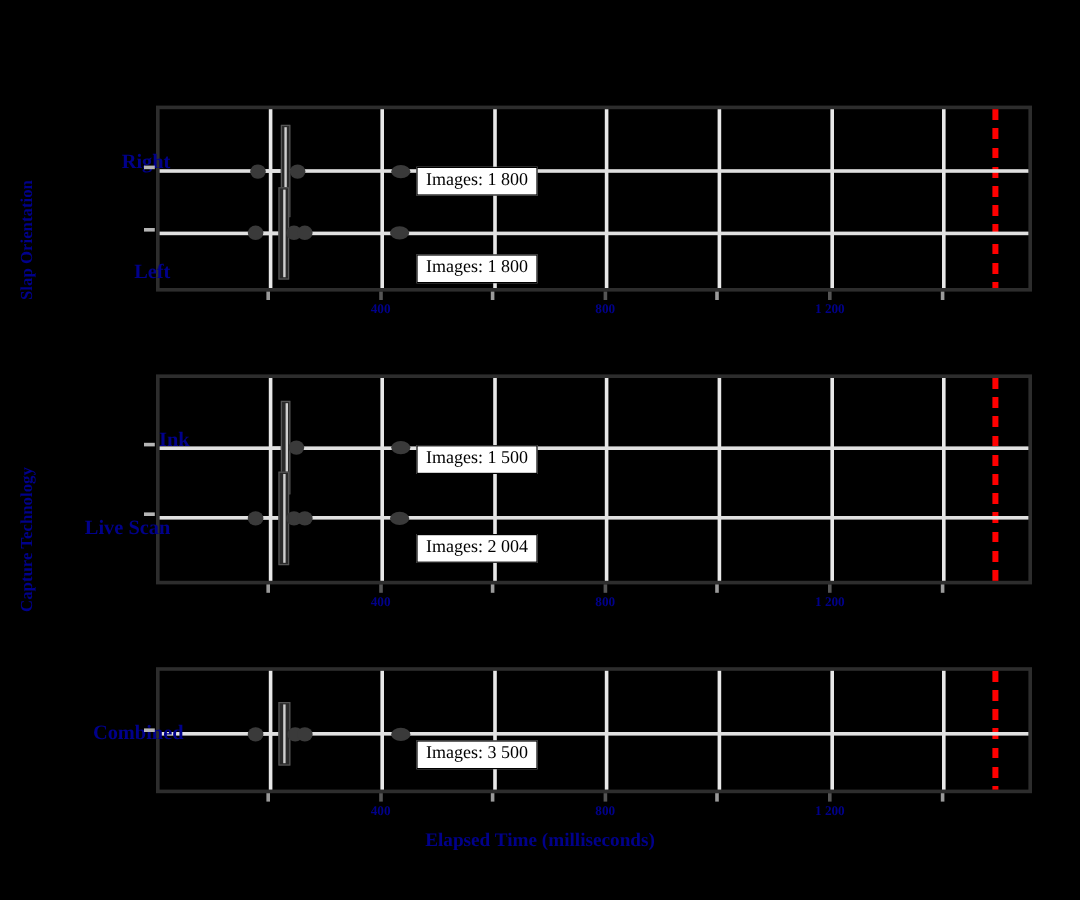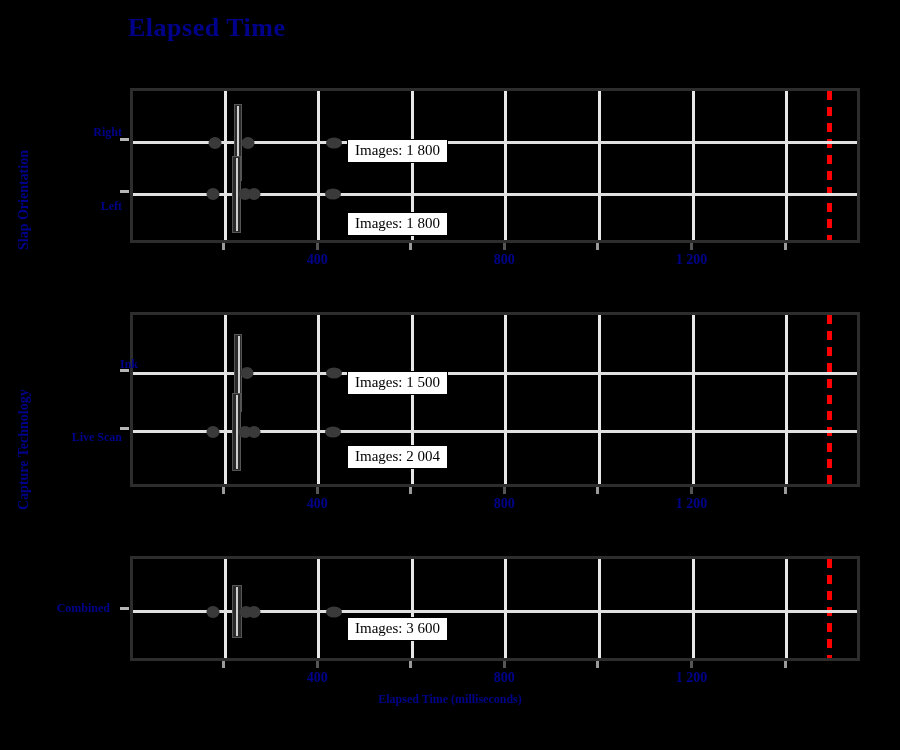--- a/index.html
+++ b/index.html
@@ -4,27 +4,27 @@
 <style>
   html,body{margin:0;padding:0;background:#000;}
   body{width:900px;height:750px;position:relative;overflow:hidden;
        font-family:"Liberation Serif",serif;}
   .root{position:absolute;inset:0;}
 
   
   .title{position:absolute;left:128px;top:13px;font-size:26px;font-weight:bold;
          color:#00008B;letter-spacing:.5px;white-space:nowrap;}
   .xtitle{position:absolute;top:692px;left:0;width:900px;text-align:center;
-          font-size:12px;font-weight:bold;color:#00008B;}
+          font-size:16px;font-weight:bold;color:#00008B;}
   .ytitle{position:absolute;color:#00008B;font-size:14px;font-weight:bold;
           white-space:nowrap;transform-origin:left top;
           transform:rotate(-90deg);}
-  .ylab{position:absolute;color:#00008B;font-size:12px;font-weight:bold;
-        white-space:nowrap;text-align:right;}
-  .xlab{position:absolute;color:#00008B;font-size:14px;font-weight:bold;
+  .ylab{position:absolute;color:#00008B;font-size:17px;font-weight:bold;
+        white-space:nowrap;text-align:right;margin-left:20px;}
+  .xlab{position:absolute;color:#00008B;font-size:11px;font-weight:bold;
         white-space:nowrap;transform:translateX(-50%);}
 
   
   .panel{position:absolute;left:130px;width:730px;
          border:3px solid #2d2d2d;background:#000;box-sizing:border-box;}
   .grid-v{position:absolute;top:0;bottom:0;width:3px;background:#e8e8e8;}
   .row-line{position:absolute;left:0;right:0;height:3px;background:#e0e0e0;}
   .threshold{position:absolute;top:0;bottom:0;width:5px;
              background:repeating-linear-gradient(to bottom,
                #ff0000 0px,#ff0000 9px,transparent 9px,transparent 16px);}
@@ -40,21 +40,20 @@
   .callout{position:absolute;background:#fff;color:#000;border:1px solid #000;
            font-size:15px;padding:2px 7px 3px 7px;white-space:nowrap;
            line-height:1.15;}
   .axis-stub{position:absolute;height:3px;width:9px;background:#b5b5b5;}
 </style>
 </head>
 <body>
 
 <div class="root">
 
-  <div class="title">Elapsed Time</div>
 
   <div class="ytitle" style="left:16px;top:250px;">Slap Orientation</div>
 
   <div class="panel" id="p1" style="top:88px;height:155px;">
       <div class="grid-v" style="left: 90.5897px;"></div>
       <div class="grid-v" style="left: 184.179px;"></div>
       <div class="grid-v" style="left: 277.769px;"></div>
       <div class="grid-v" style="left: 371.359px;"></div>
       <div class="grid-v" style="left: 464.949px;"></div>
       <div class="grid-v" style="left: 558.538px;"></div>
@@ -71,21 +70,21 @@
       <div class="whisker" style="left: 80.4872px; width: 40.2436px; top: 101.833px;"></div>
       <div class="box" style="left: 99.2051px; width: 8.42308px; top: 64.5833px; height: 77.5px;"></div>
       <div class="median" style="left: 102.949px; top: 66.5833px; height: 73.5px;"></div>
       <div class="outlier" style="width: 13px; height: 12px; left: 80.4872px; top: 103.333px;"></div>
       <div class="outlier" style="width: 13px; height: 12px; left: 112.308px; top: 103.333px;"></div>
       <div class="outlier" style="width: 13px; height: 12px; left: 120.731px; top: 103.333px;"></div>
       <div class="outlier" style="width: 16px; height: 11px; left: 200.282px; top: 103.333px;"></div>
     </div>
 
   <div class="ylab" style="left:70px;top:125px;width:52px;">Right</div>
-  <div class="ylab" style="left:70px;top:199px;width:52px;">Left</div>
+  <div class="ylab" style="left:70px;top:217px;width:52px;">Left</div>
 
   <div class="callout" style="left:347px;top:139px;">Images: 1 800</div>
   <div class="callout" style="left:347px;top:212px;">Images: 1 800</div>
 
   <div class="ytitle" style="left:16px;top:510px;">Capture Technology</div>
 
   <div class="panel" id="p2" style="top:312px;height:175px;">
       <div class="grid-v" style="left: 90.5897px;"></div>
       <div class="grid-v" style="left: 184.179px;"></div>
       <div class="grid-v" style="left: 277.769px;"></div>
@@ -128,23 +127,23 @@
       <div class="row-line" style="top: 51px;"></div>
       <div class="whisker" style="left: 80.4872px; width: 40.2436px; top: 51px;"></div>
       <div class="box" style="left: 99.2051px; width: 9.35897px; top: 26.25px; height: 52.5px;"></div>
       <div class="median" style="left: 103.417px; top: 28.25px; height: 48.5px;"></div>
       <div class="outlier" style="width: 13px; height: 12px; left: 80.4872px; top: 52.5px;"></div>
       <div class="outlier" style="width: 13px; height: 12px; left: 113.244px; top: 52.5px;"></div>
       <div class="outlier" style="width: 13px; height: 12px; left: 120.731px; top: 52.5px;"></div>
       <div class="outlier" style="width: 16px; height: 11px; left: 200.75px; top: 52.5px;"></div>
     </div>
 
-  <div class="ylab" style="left:16px;top:601px;width:94px;">Combined</div>
+  <div class="ylab" style="left:39px;top:601px;width:94px;">Combined</div>
 
-  <div class="callout" style="left:347px;top:617px;">Images: 3 600</div>
+  <div class="callout" style="left:347px;top:617px;">Images: 3 500</div>
 
   <div class="xtitle">Elapsed Time (milliseconds)</div>
 
 <div class="axis-stub" style="left: 120px; top: 138.167px;"></div>
     <div class="axis-stub" style="left: 120px; top: 189.833px;"></div>
     <div class="tick" style="left: 222.09px; top: 243px; background: rgb(154, 154, 154);"></div>
     <div class="tick" style="left: 315.679px; top: 243px; background: rgb(85, 85, 85);"></div>
     <div class="tick" style="left: 409.269px; top: 243px; background: rgb(154, 154, 154);"></div>
     <div class="tick" style="left: 502.859px; top: 243px; background: rgb(85, 85, 85);"></div>
     <div class="tick" style="left: 596.449px; top: 243px; background: rgb(154, 154, 154);"></div>

